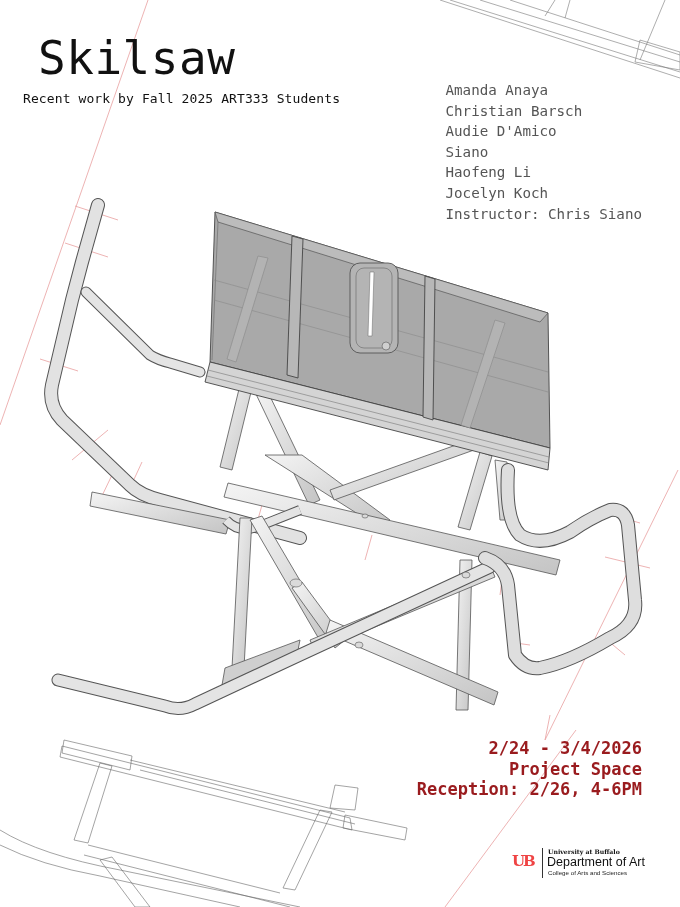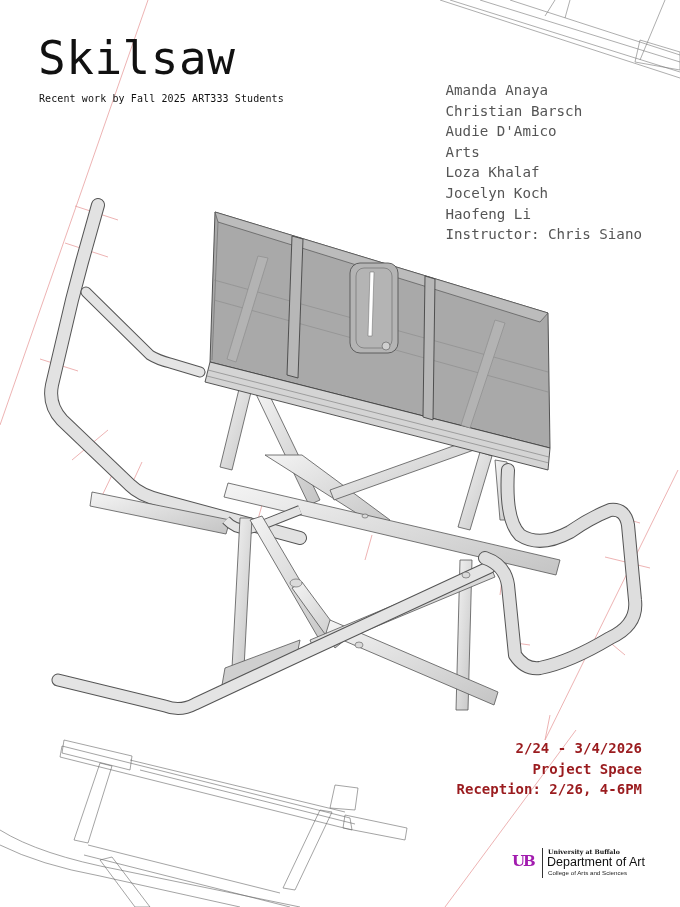--- a/index.html
+++ b/index.html
@@ -6,42 +6,42 @@
   body { width: 680px; height: 907px; position: relative; overflow: hidden; }
   .poster { position: absolute; left: 0; top: 0; width: 680px; height: 907px; background: #ffffff; }
   svg.art { position: absolute; left: 0; top: 0; width: 680px; height: 907px; }
   .title {
     position: absolute; left: 38px; top: 32px;
     font-family: "DejaVu Sans Mono", "Liberation Mono", monospace;
     font-size: 46px; line-height: 52px; color: #111111; letter-spacing: 0.5px;
     font-weight: normal;
   }
   .subtitle {
-    position: absolute; left: 39px; top: 91px;
-    font-family: "DejaVu Sans Mono", "Liberation Mono", monospace;
-    font-size: 10px; line-height: 16px; color: #111111; letter-spacing: 0.1px;
+    position: absolute; left: 23px; top: 91px;
+    font-family: "DejaVu Sans Mono", "Liberation Mono", monospace;
+    font-size: 13px; line-height: 16px; color: #111111; letter-spacing: 0.1px;
   }
   .names {
     position: absolute; right: 38px; top: 80px; 
     font-family: "DejaVu Sans Mono", "Liberation Mono", monospace;
     font-size: 14.2px; line-height: 20.6px; color: #555555;
     margin: 0; padding: 0; list-style: none;
   }
   .names li { margin: 0; padding: 0; white-space: nowrap; }
   .details {
     position: absolute; right: 38px; top: 738px; text-align: right;
     font-family: "DejaVu Sans Mono", "Liberation Mono", monospace;
-    font-size: 14px; line-height: 20.6px; color: #9a1b1e; font-weight: bold;
+    font-size: 17px; line-height: 20.6px; color: #9a1b1e; font-weight: bold;
   }
   .details div { white-space: nowrap; }
   .logo { position: absolute; left: 512px; top: 848px; width: 150px; height: 34px; }
   .logo .mark {
     position: absolute; left: 0; top: 4px; width: 26px; height: 18px;
     font-family: "DejaVu Serif", "Liberation Serif", serif; font-weight: bold;
-    font-size: 15px; line-height: 18px; color: #a21caf; letter-spacing: -2px;
+    font-size: 15px; line-height: 18px; color: #ef4444; letter-spacing: -2px;
   }
   .logo .rule { position: absolute; left: 30px; top: 0; width: 1px; height: 30px; background: #333; }
   .logo .univ {
     position: absolute; left: 36px; top: 0px;
     font-family: "DejaVu Serif", "Liberation Serif", serif; font-weight: bold;
     font-size: 6.2px; line-height: 8px; color: #111; white-space: nowrap;
   }
   .logo .dept {
     position: absolute; left: 35px; top: 7px;
     font-family: Liberation Sans, sans-serif;
@@ -196,24 +196,23 @@
     </g>
   </svg>
 
   <h1 class="title" style="margin:0;">Skilsaw</h1>
   <div class="subtitle">Recent work by Fall 2025 ART333 Students</div>
 
   <ul class="names">
     <li>Amanda Anaya</li>
     <li>Christian Barsch</li>
     <li>Audie D'Amico</li>
-    <li>Arts</li>
-    <li>Loza Khalaf</li>
+    <li>Siano</li>
+    <li>Haofeng Li</li>
     <li>Jocelyn Koch</li>
-    <li>Haofeng Li</li>
     <li>Instructor: Chris Siano</li>
   </ul>
 
   <div class="details">
     <div>2/24 - 3/4/2026</div>
     <div>Project Space</div>
     <div>Reception: 2/26, 4-6PM</div>
   </div>
 
   <div class="logo">

